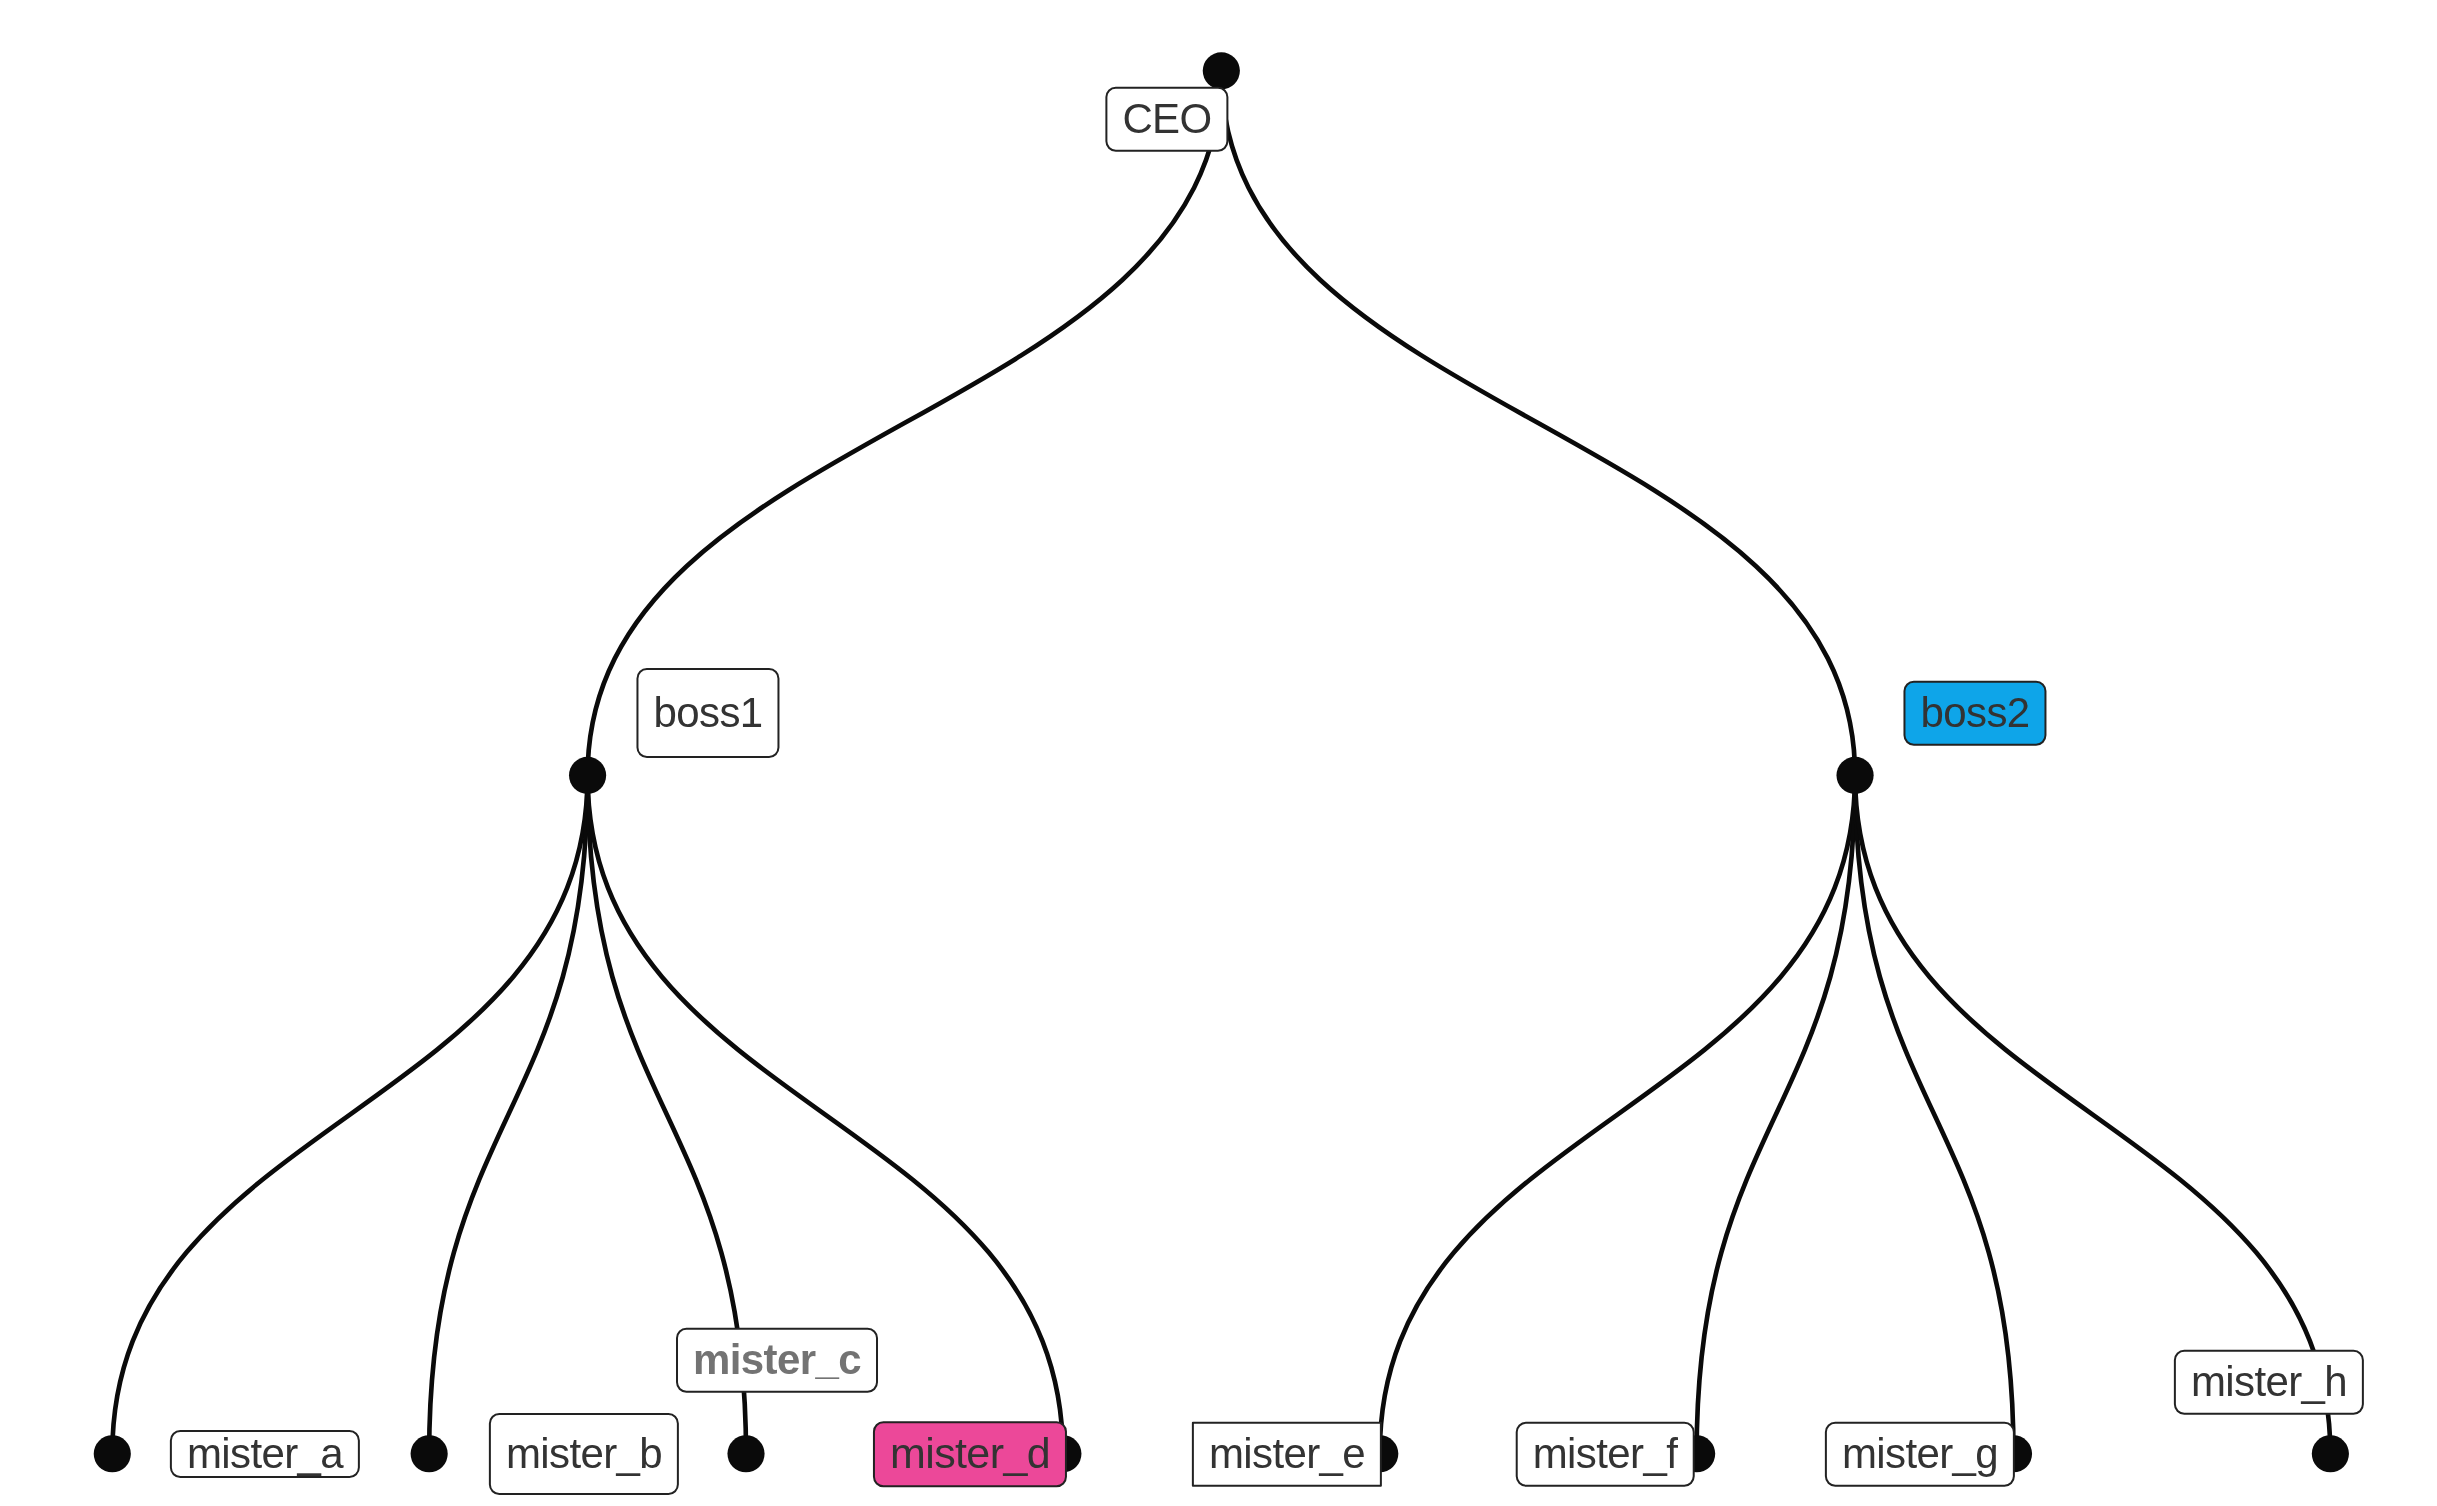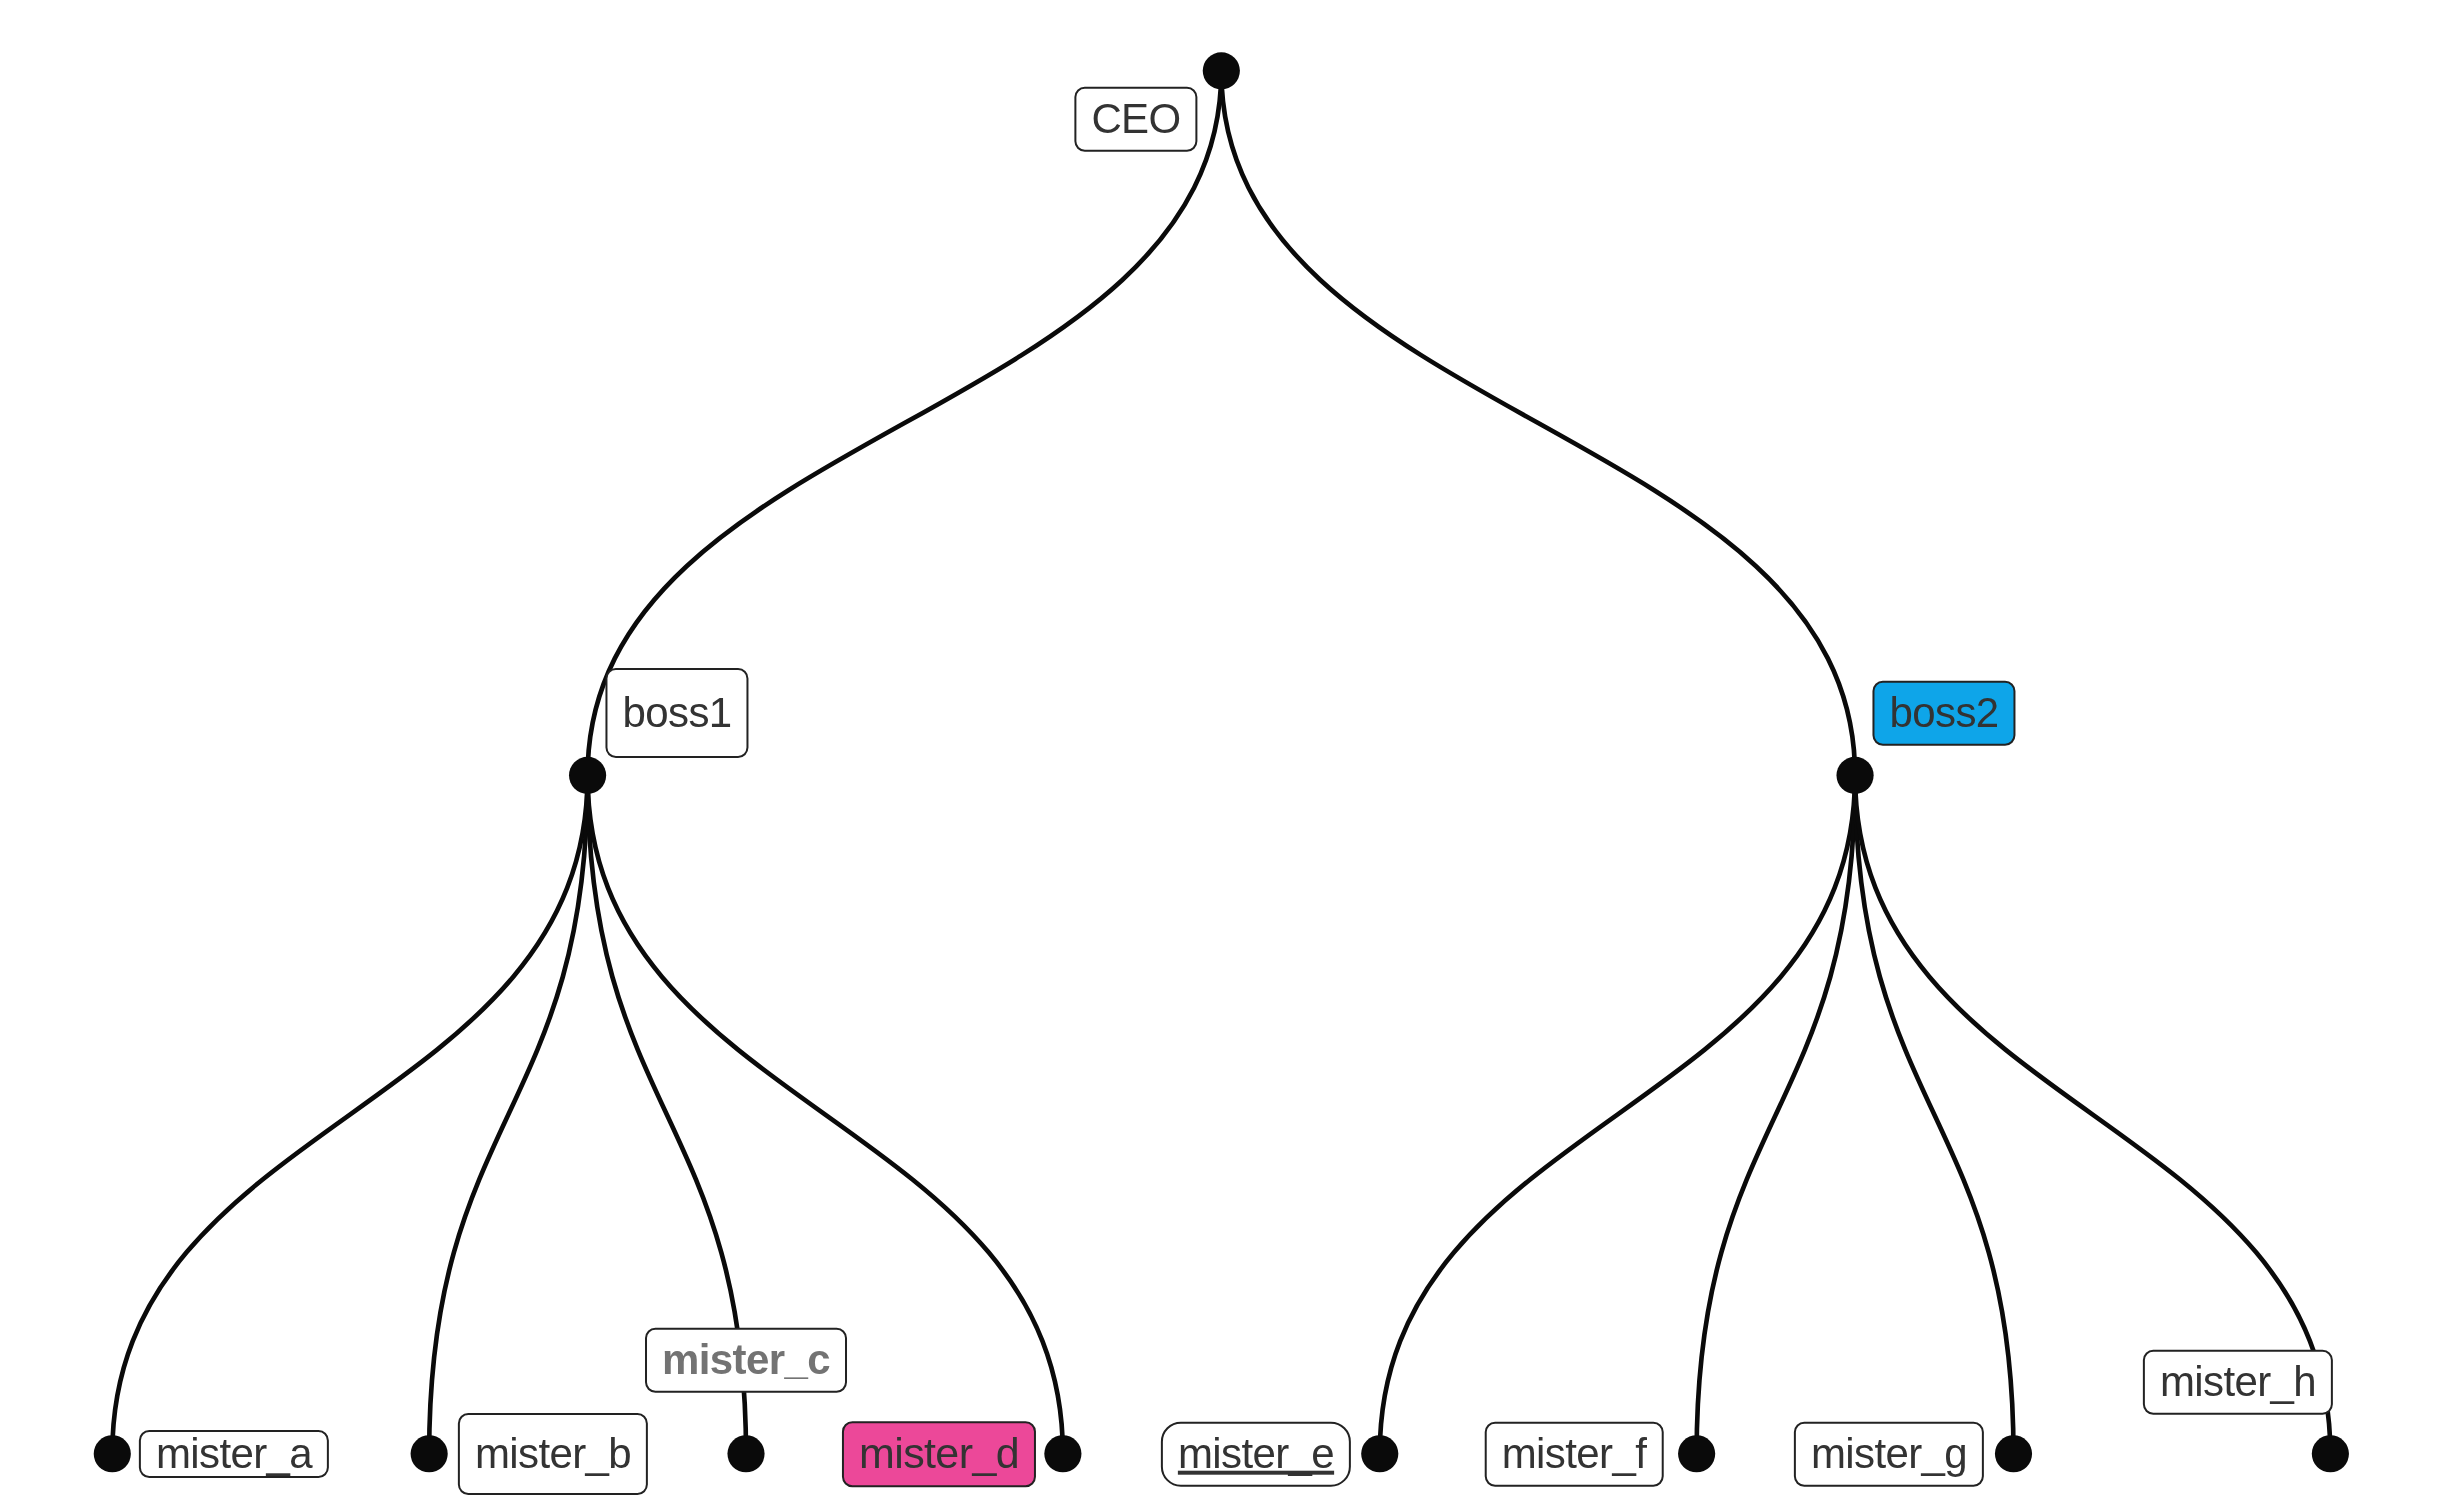--- a/index.html
+++ b/index.html
@@ -24,20 +24,21 @@
     display: block;
   }
   .node-label {
     position: absolute;
     transform: translate(-50%, -50%);
     box-sizing: border-box;
     white-space: nowrap;
     line-height: 1.0;
     letter-spacing: -0.6px;
     display: block;
+    margin-left: 31px;
   }
 </style>
 </head>
 <body>
 
 <div id="stage" style="width: 2438px; height: 1506px; background: rgb(255, 255, 255);">
   <svg id="edges-dots" xmlns="http://www.w3.org/2000/svg" viewBox="0 0 4200 2595" width="2438" height="1506">
       <path d="M 2104 122 C 2104 729, 1012 729, 1012 1336" fill="none" stroke="#0a0a0a" stroke-width="8"></path>
       <path d="M 2104 122 C 2104 729, 3196 729, 3196 1336" fill="none" stroke="#0a0a0a" stroke-width="8"></path>
       <path d="M 1012 1336 C 1012 1920.5, 193 1920.5, 193 2505" fill="none" stroke="#0a0a0a" stroke-width="8"></path>
@@ -61,19 +62,19 @@
       <circle cx="4015" cy="2505" r="32" fill="#0a0a0a"></circle>
     </svg>
   <div id="labels-layer">
       <div class="node-label" style="left: 1136px; top: 119px; background: rgb(255, 255, 255); border: 2.9px solid rgb(34, 34, 34); border-radius: 10.4px; color: rgb(51, 51, 51); font-size: 42px; padding: 9.3px 15px;">CEO</div>
       <div class="node-label" style="left: 677px; top: 713px; background: rgb(255, 255, 255); border: 2.9px solid rgb(34, 34, 34); border-radius: 10.4px; color: rgb(51, 51, 51); font-size: 42px; padding: 22px 15px;">boss1</div>
       <div class="node-label" style="left: 1944px; top: 713px; background: #0ea5e9; border: 2.9px solid rgb(34, 34, 34); border-radius: 10.4px; color: rgb(51, 51, 51); font-size: 42px; padding: 9.3px 15px;">boss2</div>
       <div class="node-label" style="left: 234px; top: 1454px; background: rgb(255, 255, 255); border: 2.9px solid rgb(34, 34, 34); border-radius: 10.4px; color: rgb(51, 51, 51); font-size: 42px; padding: 1px 15px;">mister_a</div>
       <div class="node-label" style="left: 553px; top: 1454px; background: rgb(255, 255, 255); border: 2.9px solid rgb(34, 34, 34); border-radius: 10.4px; color: rgb(51, 51, 51); font-size: 42px; padding: 18px 15px;">mister_b</div>
       <div class="node-label" style="left: 746px; top: 1360px; background: rgb(255, 255, 255); border: 2.9px solid rgb(34, 34, 34); border-radius: 10.4px; color: #737373; font-size: 42px; padding: 9.3px 15px; font-weight: bold;">mister_c</div>
       <div class="node-label" style="left: 939px; top: 1454px; background: #ec4899; border: 2.9px solid rgb(34, 34, 34); border-radius: 10.4px; color: rgb(51, 51, 51); font-size: 43px; padding: 9.3px 15px;">mister_d</div>
-      <div class="node-label" style="left: 1256px; top: 1454px; background: rgb(255, 255, 255); border: 2.9px solid rgb(34, 34, 34); border-radius: 20px; color: rgb(51, 51, 51); font-size: 42px; padding: 9.3px 15px; text-decoration: underline;">mister_e</div>
+      <div class="node-label" style="left: 1256px; top: 1454px; background: rgb(255, 255, 255); border: 2.9px solid rgb(34, 34, 34); border-radius: 1px; color: rgb(51, 51, 51); font-size: 42px; padding: 9.3px 15px;">mister_e</div>
       <div class="node-label" style="left: 1574px; top: 1454px; background: rgb(255, 255, 255); border: 2.9px solid rgb(34, 34, 34); border-radius: 10.4px; color: rgb(51, 51, 51); font-size: 42px; padding: 9.3px 15px;">mister_f</div>
       <div class="node-label" style="left: 1889px; top: 1454px; background: rgb(255, 255, 255); border: 2.9px solid rgb(34, 34, 34); border-radius: 10.4px; color: rgb(51, 51, 51); font-size: 42px; padding: 9.3px 15px;">mister_g</div>
       <div class="node-label" style="left: 2238px; top: 1382px; background: rgb(255, 255, 255); border: 2.9px solid rgb(34, 34, 34); border-radius: 10.4px; color: rgb(51, 51, 51); font-size: 42px; padding: 9.3px 15px;">mister_h</div>
     </div>
 </div>
 
 
 </body></html>

